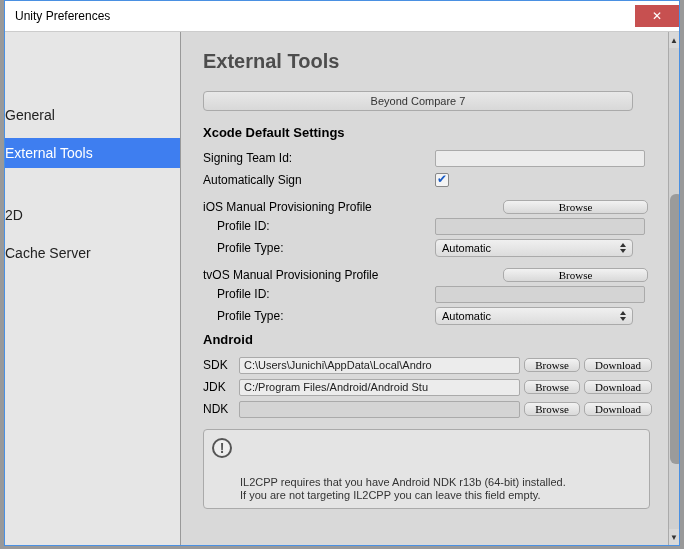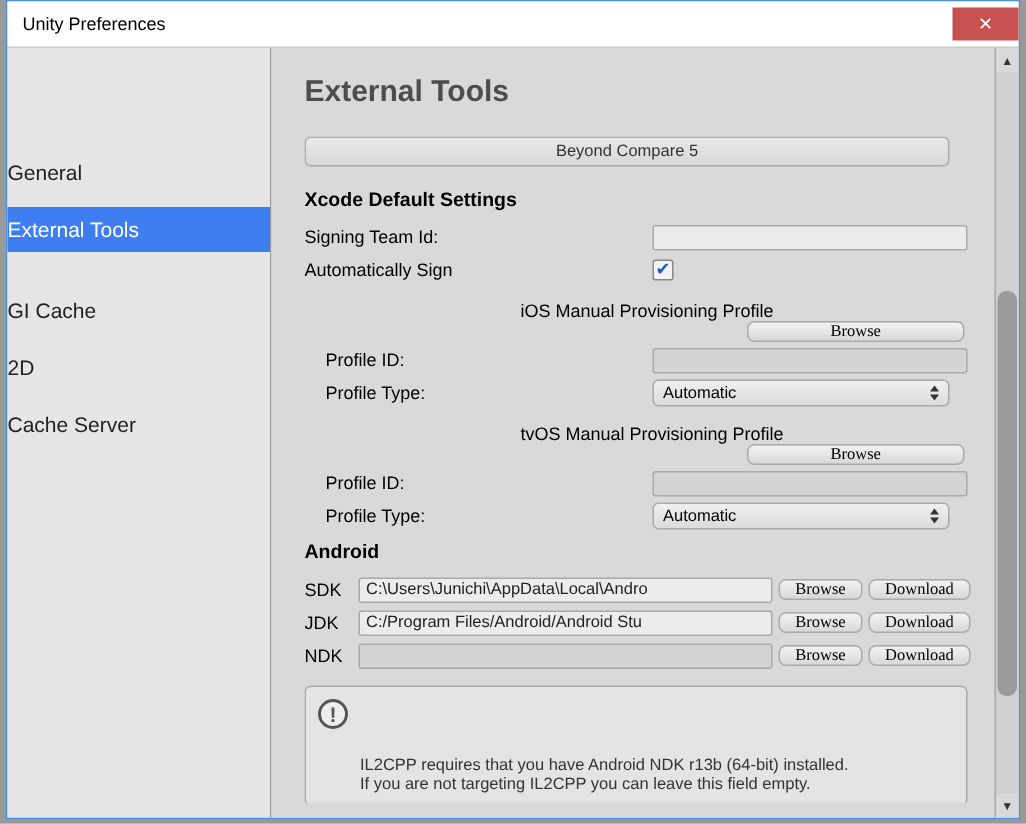--- a/index.html
+++ b/index.html
@@ -245,23 +245,22 @@
     left: 1px;
     width: 13px;
     top: 162px;
     height: 270px;
     background: #9b9b9b;
     border-radius: 6px;
     cursor: pointer;
   }
   .prov-header {
     display: flex;
-    align-items: flex-end;
+    align-items: flex-start;
     margin: 10px 0 2px 0;
-    flex-direction: column;
   }
   .prov-header .label { font-size: 12px; }
   .content-scroll {
     flex: 1;
     overflow: hidden;
     padding-right: 6px;
   }
 </style>
 </head>
 <body>
@@ -274,35 +273,34 @@
     </div>
   </div>
   <div class="body">
     <div class="sidebar">
       <div class="sidebar-item"><span>General</span></div>
       <div class="sidebar-gap"></div>
       <div class="sidebar-item active"><span>External Tools</span></div>
       <div class="sidebar-gap"></div>
       <div class="sidebar-gap"></div>
       <div class="sidebar-gap"></div>
-      <div class="sidebar-item"><span>GI Cache</span></div>
       <div class="sidebar-gap"></div>
       <div class="sidebar-item"><span>2D</span></div>
       <div class="sidebar-gap"></div>
       <div class="sidebar-item"><span>Cache Server</span></div>
     </div>
 
     <div class="main">
       <div style="display:flex; flex:1; overflow:hidden;">
         <div class="main-inner">
           <div class="page-title">External Tools</div>
 
           <div class="content-scroll">
             <div class="truncated-row">
-                <span>Beyond Compare 5</span>
+                <span>Beyond Compare 7</span>
               </div>
 
             <div class="section-title">Xcode Default Settings</div>
 
             <div class="row">
               <div class="label">Signing Team Id:</div>
               <input class="input" value="" style="">
             </div>
             <div class="row">
               <div class="label">Automatically Sign</div>

